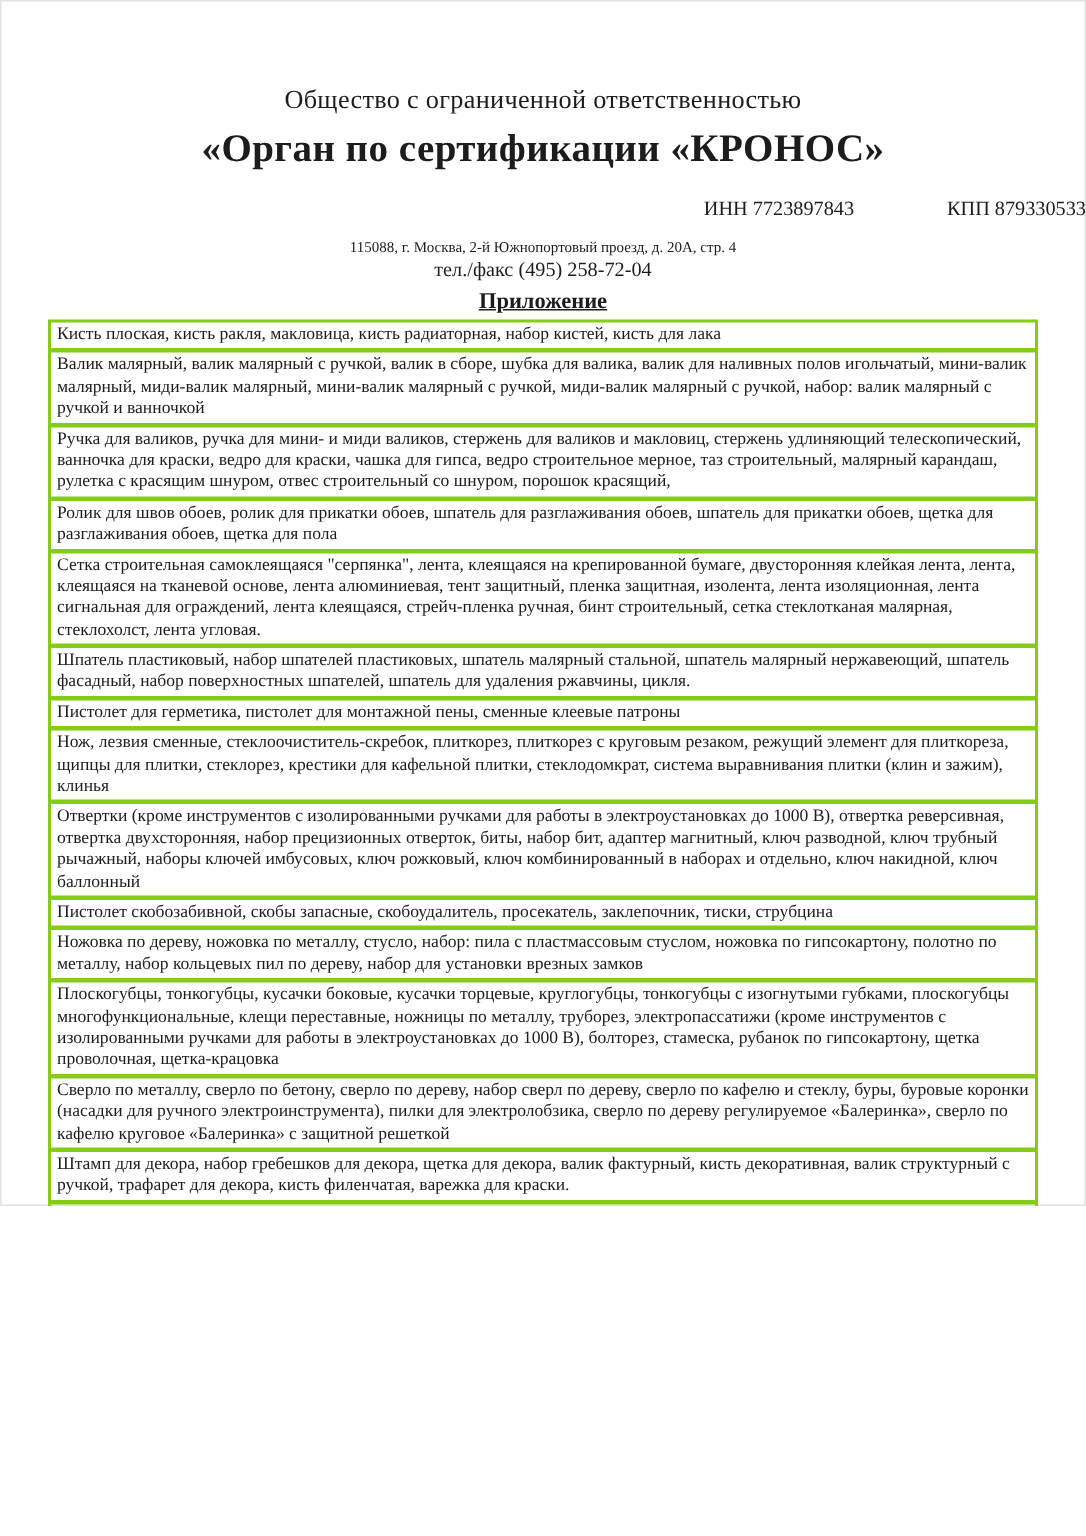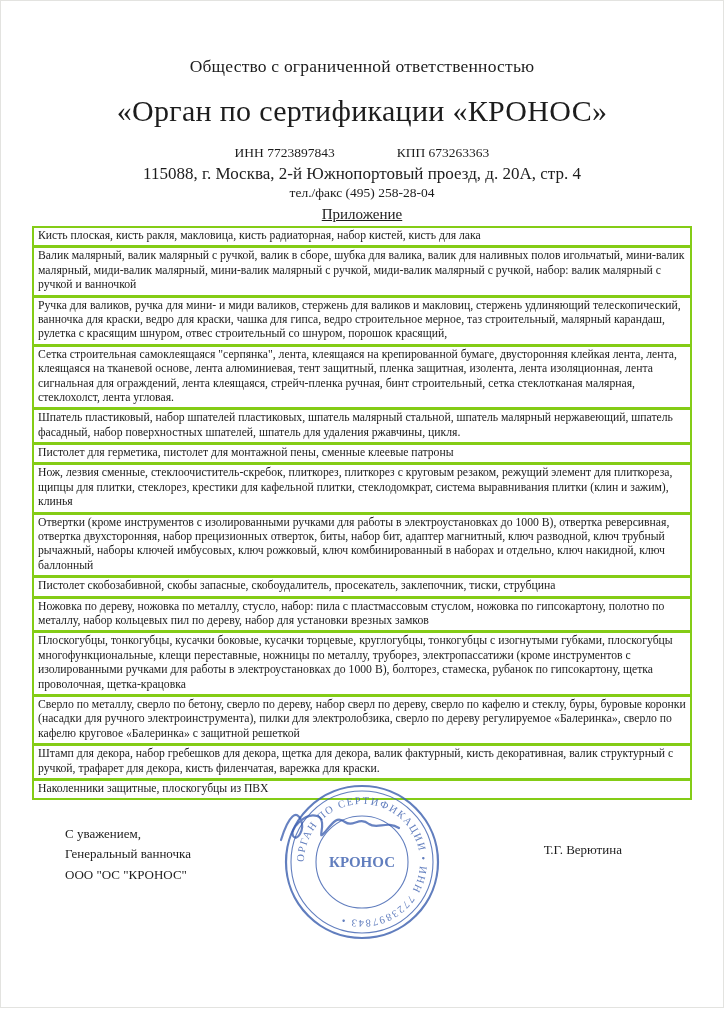--- a/index.html
+++ b/index.html
@@ -3,45 +3,45 @@
 <meta charset="utf-8">
 <style>
   html, body {
     margin: 0;
     padding: 0;
     background: #ffffff;
   }
   .page {
     position: relative;
     width: 724px;
-    height: 1008px;
+    height: 804px;
     margin: 0 auto;
     background: #ffffff;
     box-shadow: inset 0 0 0 1px #e3e3e0;
     font-family: "Liberation Serif", "DejaVu Serif", serif;
     color: #1c1c1c;
     overflow: hidden;
     box-sizing: border-box;
     padding-top: 56px;
   }
   .header { text-align: center; }
   .org-type { font-size: 17.5px; letter-spacing: 0.2px; }
-  .org-name { font-size: 30px; font-weight: normal; margin-top: 17px; letter-spacing: 0.3px; }
+  .org-name { font-size: 26px; font-weight: bold; margin-top: 7px; letter-spacing: 0.3px; }
   .ids-row {
     display: flex;
-    justify-content: center;
+    justify-content: flex-end;
     gap: 62px;
     font-size: 13.5px;
     margin-top: 17px;
   }
-  .address { font-size: 17px; margin-top: 3px; }
+  .address { font-size: 10px; margin-top: 13px; }
   .phone { font-size: 13.5px; margin-top: 1px; }
   .app-title {
     font-size: 15px;
-    font-weight: normal;
+    font-weight: bold;
     text-decoration: underline;
     margin-top: 5px;
   }
   .ptable {
     width: 660px;
     margin: 4px auto 0 auto;
   }
   .trow {
     border: 2px solid #84cc16;
     margin-top: -1px;
@@ -87,31 +87,32 @@
 </head>
 <body>
 
 <div class="page">
 
   <div class="header">
     <div class="org-type">Общество с ограниченной ответственностью</div>
     <div class="org-name">«Орган по сертификации «КРОНОС»</div>
     <div class="ids-row">
       <span>ИНН 7723897843</span>
-      <span>КПП 673263363</span>
+      <span>КПП 879330533</span>
     </div>
     <div class="address">115088, г. Москва, 2-й Южнопортовый проезд, д. 20А, стр. 4</div>
-    <div class="phone">тел./факс (495) 258-28-04</div>
+    <div class="phone">тел./факс (495) 258-72-04</div>
     <div class="app-title">Приложение</div>
   </div>
 
   <div class="ptable">
       <div class="trow">Кисть плоская, кисть ракля, макловица, кисть радиаторная, набор кистей, кисть для лака</div>
       <div class="trow">Валик малярный, валик малярный с ручкой, валик в сборе, шубка для валика, валик для наливных полов игольчатый, мини-валик малярный, миди-валик малярный, мини-валик малярный с ручкой, миди-валик малярный с ручкой, набор: валик малярный с ручкой и ванночкой</div>
       <div class="trow">Ручка для валиков, ручка для мини- и миди валиков, стержень для валиков и макловиц, стержень удлиняющий телескопический, ванночка для краски, ведро для краски, чашка для гипса, ведро строительное мерное, таз строительный, малярный карандаш, рулетка с красящим шнуром, отвес строительный со шнуром, порошок красящий,</div>
+      <div class="trow">Ролик для швов обоев, ролик для прикатки обоев, шпатель для разглаживания обоев, шпатель для прикатки обоев, щетка для разглаживания обоев, щетка для пола</div>
       <div class="trow">Сетка строительная самоклеящаяся "серпянка", лента, клеящаяся на крепированной бумаге, двусторонняя клейкая лента, лента, клеящаяся на тканевой основе, лента алюминиевая, тент защитный, пленка защитная, изолента, лента изоляционная, лента сигнальная для ограждений, лента клеящаяся, стрейч-пленка ручная, бинт строительный, сетка стеклотканая малярная, стеклохолст, лента угловая.</div>
       <div class="trow">Шпатель пластиковый, набор шпателей пластиковых, шпатель малярный стальной, шпатель малярный нержавеющий, шпатель фасадный, набор поверхностных шпателей, шпатель для удаления ржавчины, цикля.</div>
       <div class="trow">Пистолет для герметика, пистолет для монтажной пены, сменные клеевые патроны</div>
       <div class="trow">Нож, лезвия сменные, стеклоочиститель-скребок, плиткорез, плиткорез с круговым резаком, режущий элемент для плиткореза, щипцы для плитки, стеклорез, крестики для кафельной плитки, стеклодомкрат, система выравнивания плитки (клин и зажим), клинья</div>
       <div class="trow">Отвертки (кроме инструментов с изолированными ручками для работы в электроустановках до 1000 В), отвертка реверсивная, отвертка двухсторонняя, набор прецизионных отверток, биты, набор бит, адаптер магнитный, ключ разводной, ключ трубный рычажный, наборы ключей имбусовых, ключ рожковый, ключ комбинированный в наборах и отдельно, ключ накидной, ключ баллонный</div>
       <div class="trow">Пистолет скобозабивной, скобы запасные, скобоудалитель, просекатель, заклепочник, тиски, струбцина</div>
       <div class="trow">Ножовка по дереву, ножовка по металлу, стусло, набор: пила с пластмассовым стуслом, ножовка по гипсокартону, полотно по металлу, набор кольцевых пил по дереву, набор для установки врезных замков</div>
       <div class="trow">Плоскогубцы, тонкогубцы, кусачки боковые, кусачки торцевые, круглогубцы, тонкогубцы с изогнутыми губками, плоскогубцы многофункциональные, клещи переставные, ножницы по металлу, труборез, электропассатижи (кроме инструментов с изолированными ручками для работы в электроустановках до 1000 В), болторез, стамеска, рубанок по гипсокартону, щетка проволочная, щетка-крацовка</div>
       <div class="trow">Сверло по металлу, сверло по бетону, сверло по дереву, набор сверл по дереву, сверло по кафелю и стеклу, буры, буровые коронки (насадки для ручного электроинструмента), пилки для электролобзика, сверло по дереву регулируемое «Балеринка», сверло по кафелю круговое «Балеринка» с защитной решеткой</div>
       <div class="trow">Штамп для декора, набор гребешков для декора, щетка для декора, валик фактурный, кисть декоративная, валик структурный с ручкой, трафарет для декора, кисть филенчатая, варежка для краски.</div>

